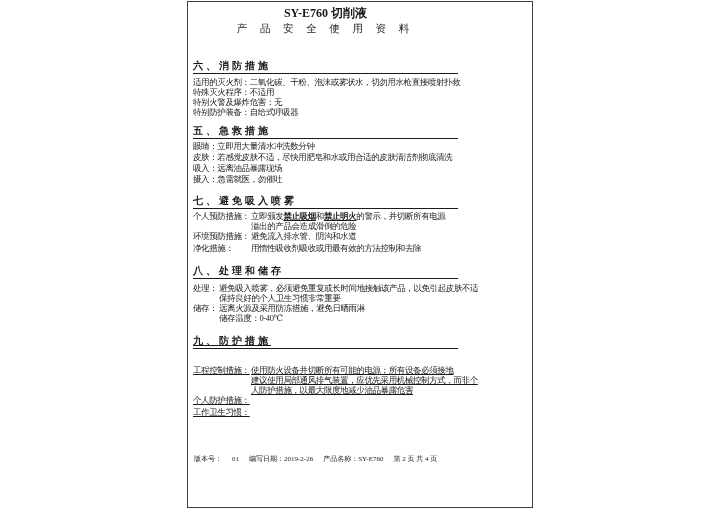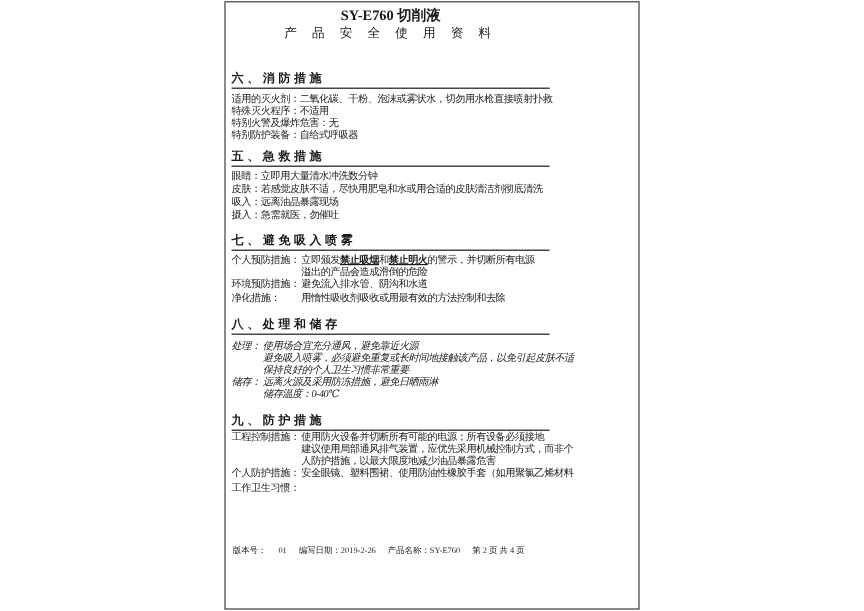--- a/index.html
+++ b/index.html
@@ -27,23 +27,23 @@
   .crow { display:flex; }
   .clbl { flex:0 0 auto; }
   .w58 { width:58px; }
   .w26 { width:26px; }
   .cval { flex:0 0 auto; }
   .m-s5 { margin-top:8px; }
   .m-s6 { margin-top:25px; }
   .m-s6 .sec-body { margin-top:3px; }
   .m-s7 { margin-top:10px; }
   .m-s8 { margin-top:10px; }
-  .m-s8 .sec-body { margin-top:4px;font-style:italic; }
-  .m-s9 { margin-top:12px; }
-  .m-s9 .sec-body { margin-top:0; }
+  .m-s8 .sec-body { margin-top:4px; }
+  .m-s9 { margin-top:12px;text-decoration:underline; }
+  .m-s9 .sec-body { margin-top:16px; }
   .em { font-weight:bold; text-decoration:underline; }
   .footer {
     position:absolute; left:6px; top:452px; width:260px;
     font-size:7px; letter-spacing:0; white-space:nowrap; color:#1a1a1a;
   }
   .footer span { margin-right:10px; }
   .footer span:last-child { margin-right:0; }
 </style>
 </head>
 <body>
@@ -99,21 +99,20 @@
           </div>
         </div>
       </div>
 
       <div class="section m-s8">
         <div class="sec-head">八、处理和储存</div>
         <div class="sec-body">
           <div class="crow">
             <span class="clbl w26">处理：</span>
             <div class="cval">
-              <div class="ln">使用场合宜充分通风，避免靠近火源</div>
               <div class="ln">避免吸入喷雾，必须避免重复或长时间地接触该产品，以免引起皮肤不适</div>
               <div class="ln">保持良好的个人卫生习惯非常重要</div>
             </div>
           </div>
           <div class="crow">
             <span class="clbl w26">储存：</span>
             <div class="cval">
               <div class="ln">远离火源及采用防冻措施，避免日晒雨淋</div>
               <div class="ln">储存温度：0-40℃</div>
             </div>
@@ -128,21 +127,20 @@
             <span class="clbl w58">工程控制措施：</span>
             <div class="cval">
               <div class="ln">使用防火设备并切断所有可能的电源；所有设备必须接地</div>
               <div class="ln">建议使用局部通风排气装置，应优先采用机械控制方式，而非个</div>
               <div class="ln">人防护措施，以最大限度地减少油品暴露危害</div>
             </div>
           </div>
           <div class="crow">
             <span class="clbl w58">个人防护措施：</span>
             <div class="cval">
-              <div class="ln">安全眼镜、塑料围裙、使用防油性橡胶手套（如用聚氯乙烯材料</div>
             </div>
           </div>
           <div class="crow">
             <span class="clbl w58">工作卫生习惯：</span>
           </div>
         </div>
       </div>
 
     </div>
 

